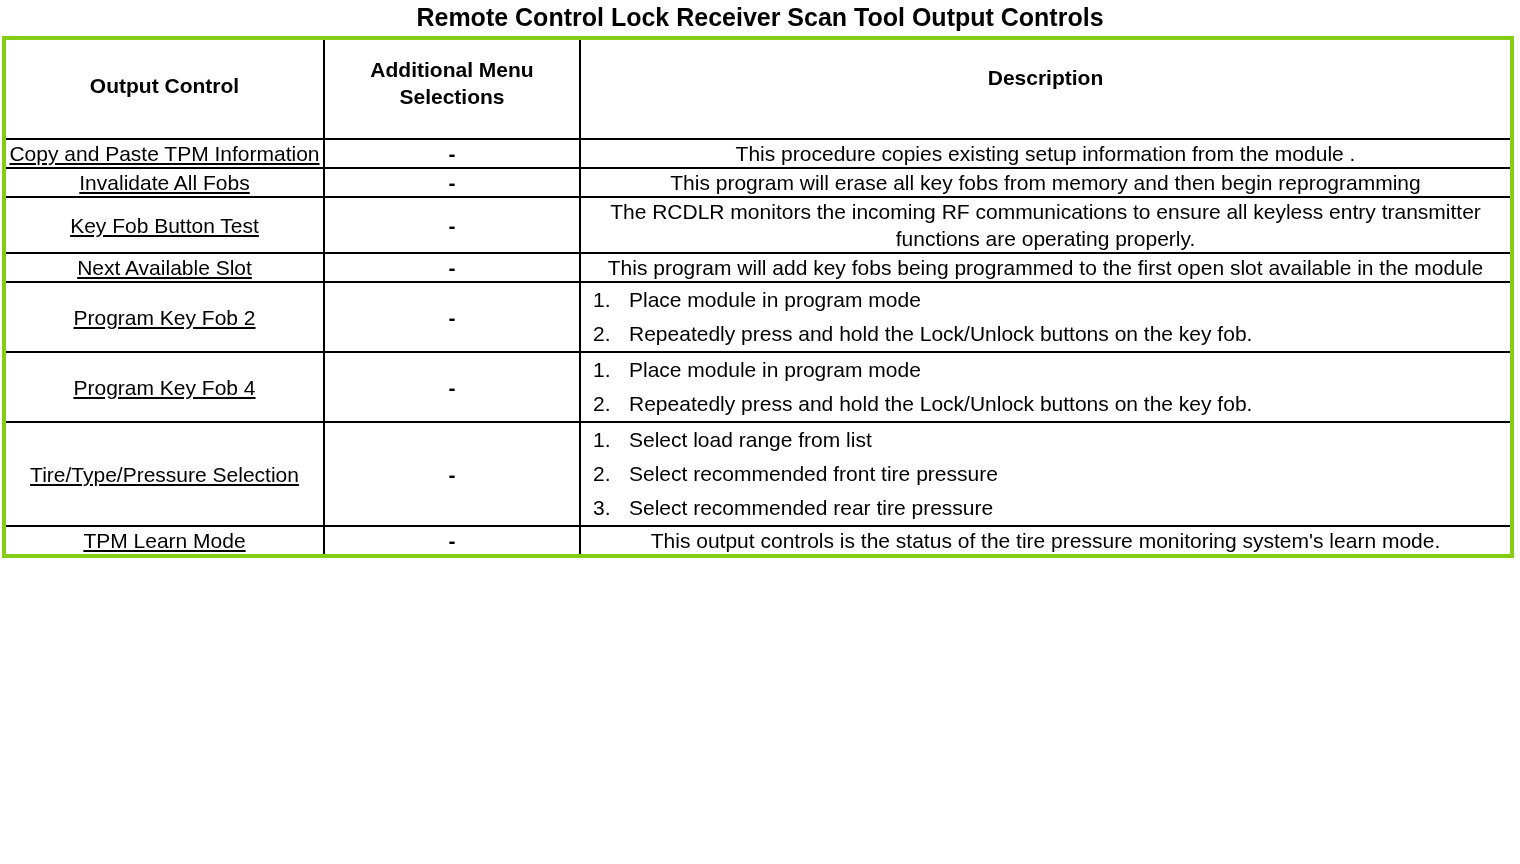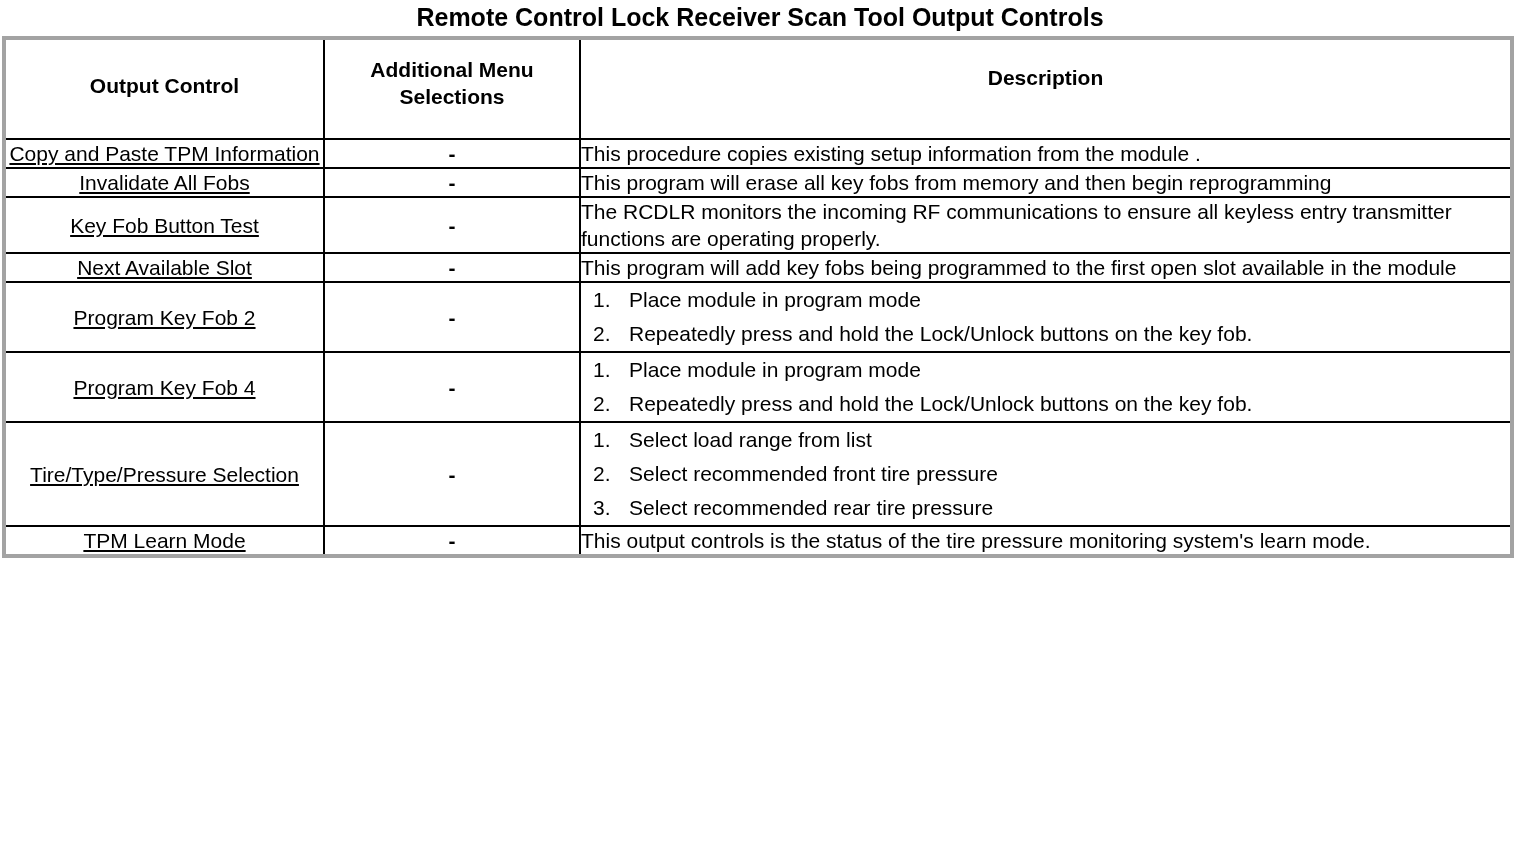--- a/index.html
+++ b/index.html
@@ -28,21 +28,21 @@
     line-height: 24px;
     padding-top: 5px;
     padding-bottom: 7px;
     letter-spacing: 0px;
   }
   table.controls-table {
     border-collapse: collapse;
     table-layout: fixed;
     width: 1508px;
     margin-left: 2px;
-    border: 4px solid #a3a3a3;
+    border: 4px solid #84cc16;
   }
   table.controls-table col.c-output   { width: 320px; }
   table.controls-table col.c-addmenu  { width: 256px; }
   table.controls-table col.c-desc     { width: 932px; }
 
   table.controls-table th,
   table.controls-table td {
     border: 2px solid #000000;
     vertical-align: middle;
     font-size: 21px;
@@ -75,20 +75,21 @@
     font-weight: bold;
     padding: 6px 4px;
   }
   td.cell-desc {
     text-align: left;
     padding: 6px 10px 6px 10px;
     line-height: 30px;
   }
   td.cell-desc .desc-text {
     display: block;
+    text-align: center;
   }
   td.cell-desc ol.step-list {
     margin: 0;
     padding: 0;
     list-style: none;
   }
   td.cell-desc ol.step-list li {
     margin: 0;
     padding: 0 0 0 48px;
     position: relative;

